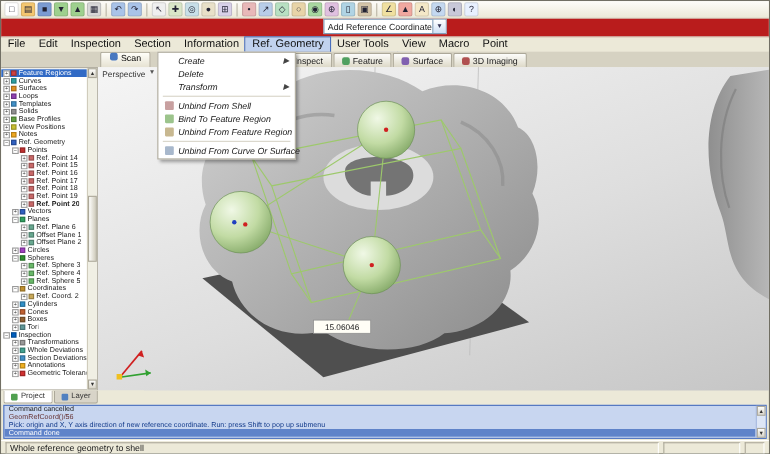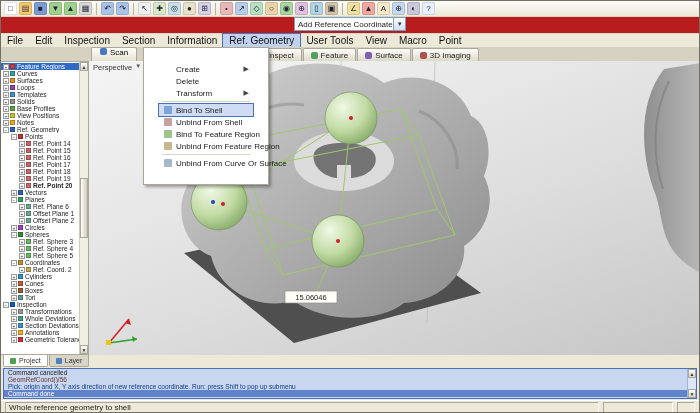--- a/index.html
+++ b/index.html
@@ -24,21 +24,21 @@
   .mitem.active{background:#c1d2ee;outline:1px solid #4a6fbd;}
 
   
   #tabstrip{position:absolute;top:46px;left:0;right:0;height:14px;background:#d6d2c2;display:flex;align-items:flex-end;}
   #scan-tab{margin-left:90px;display:flex;align-items:flex-start;gap:3px;height:14px;padding:0 8px;font-size:8px;background:linear-gradient(#fffef9,#e6e2d2);border:1px solid #aca899;border-bottom:none;border-radius:2px 2px 0 0;}
   #ribbon-tabs{display:flex;margin-left:58px;gap:1px;}
   .rtab{display:flex;align-items:center;gap:3px;height:13px;padding:0 7px;font-size:8px;background:linear-gradient(#fdfdfb,#ddd9c8);border:1px solid #aca899;border-bottom:none;border-radius:2px 2px 0 0;color:#222;white-space:nowrap;}
   .tabicon{width:7px;height:7px;border-radius:2px;display:inline-block;}
 
   
-  #ref-geometry-menu{position:absolute;left:142px;top:46px;width:126px;background:#fff;border:1px solid #aca899;box-shadow:2px 2px 3px rgba(0,0,0,.35);z-index:60;padding:15px;}
+  #ref-geometry-menu{position:absolute;left:142px;top:46px;width:126px;background:#fff;border:1px solid #aca899;box-shadow:2px 2px 3px rgba(0,0,0,.35);z-index:60;padding:1px;font-style:italic;}
   .menu-item{height:12px;display:flex;align-items:center;font-size:8px;padding:0 4px 0 5px;color:#1a1a1a;white-space:nowrap;}
   .menu-item .micon{width:8px;height:8px;margin-right:4px;border-radius:1px;flex:0 0 auto;}
   .menu-item .micon.empty{background:transparent;}
   .menu-item .sub{margin-left:auto;font-size:7px;color:#444;}
   .menu-item.hl{background:#cfdcf3;outline:1px solid #4a6fbd;}
   .menu-item.disabled{color:#a8a8a8;}
   .menu-sep{height:1px;background:#d8d4c8;margin:2px 3px;}
 
   
   #left-panel{position:absolute;top:60px;left:0;width:88px;height:294px;background:#fff;border:1px solid #aca899;border-left:none;display:flex;}
@@ -181,24 +181,20 @@
       <div class="menu-item">
         <span class="micon empty"></span>
         <span>Delete</span>
       </div>
       <div class="menu-item">
         <span class="micon empty"></span>
         <span>Transform</span>
         <span class="sub">▶</span>
       </div>
       <div class="menu-sep"></div>
-      <div class="menu-item hl">
-        <span class="micon" style="background: rgb(122, 164, 216);"></span>
-        <span>Bind To Shell</span>
-      </div>
       <div class="menu-item">
         <span class="micon" style="background: rgb(200, 160, 160);"></span>
         <span>Unbind From Shell</span>
       </div>
       <div class="menu-item">
         <span class="micon" style="background: rgb(156, 196, 140);"></span>
         <span>Bind To Feature Region</span>
       </div>
       <div class="menu-item">
         <span class="micon" style="background: rgb(200, 184, 144);"></span>

